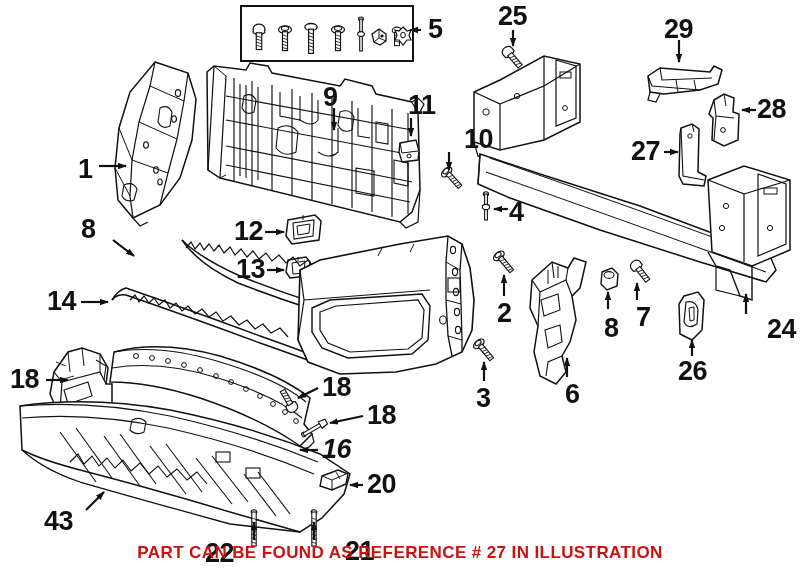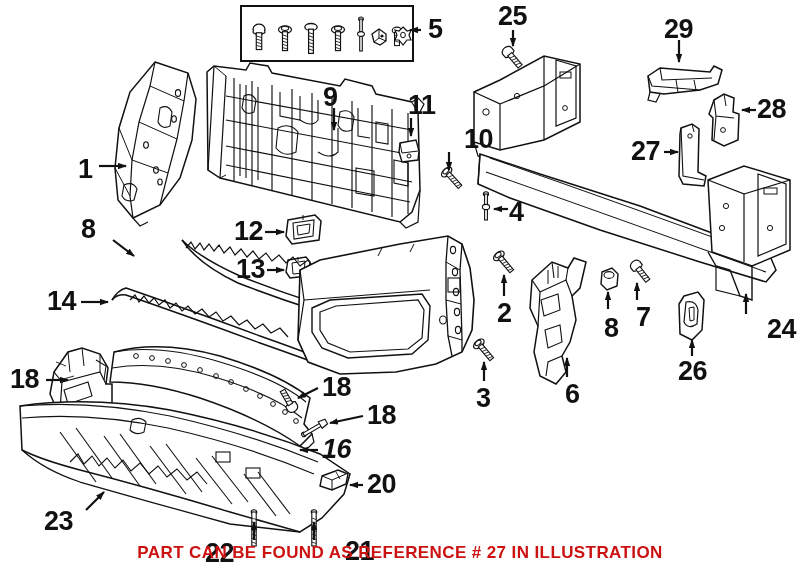--- a/index.html
+++ b/index.html
@@ -459,21 +459,21 @@
   <div class="callout" style="left:236px;top:256px;">13</div>
   <div class="callout" style="left:47px;top:288px;">14</div>
   <div class="callout" style="left:81px;top:216px;">8</div>
   <div class="callout" style="left:322px;top:436px;font-style:italic;">16</div>
   <div class="callout" style="left:322px;top:374px;">18</div>
   <div class="callout" style="left:367px;top:402px;">18</div>
   <div class="callout" style="left:10px;top:366px;">18</div>
   <div class="callout" style="left:367px;top:471px;">20</div>
   <div class="callout" style="left:345px;top:538px;text-align:right;">21</div>
   <div class="callout" style="left:205px;top:540px;">22</div>
-  <div class="callout" style="left:44px;top:508px;">23</div>
+  <div class="callout" style="left:44px;top:508px;">43</div>
   <div class="callout" style="left:731px;top:316px;margin-left:36px;">24</div>
   <div class="callout" style="left:498px;top:3px;">25</div>
   <div class="callout" style="left:678px;top:358px;">26</div>
   <div class="callout" style="left:631px;top:138px;">27</div>
   <div class="callout" style="left:757px;top:96px;">28</div>
   <div class="callout" style="left:664px;top:16px;">29</div>
 
   <div id="footnote">PART CAN BE FOUND AS REFERENCE # 27 IN ILLUSTRATION</div>
 
 </div>

